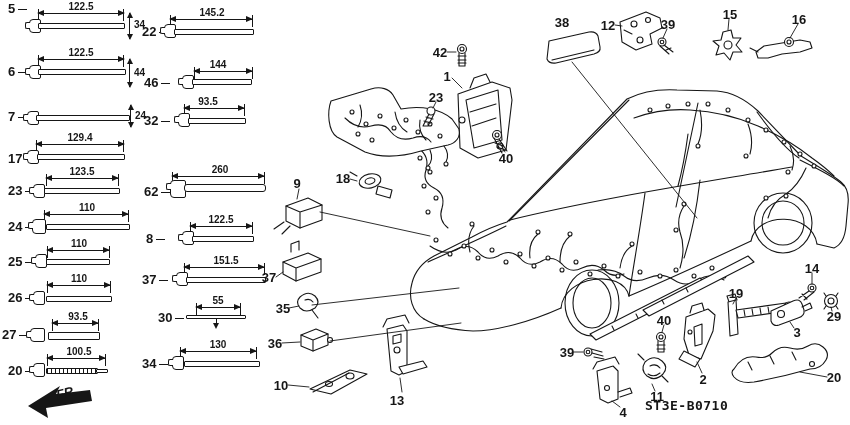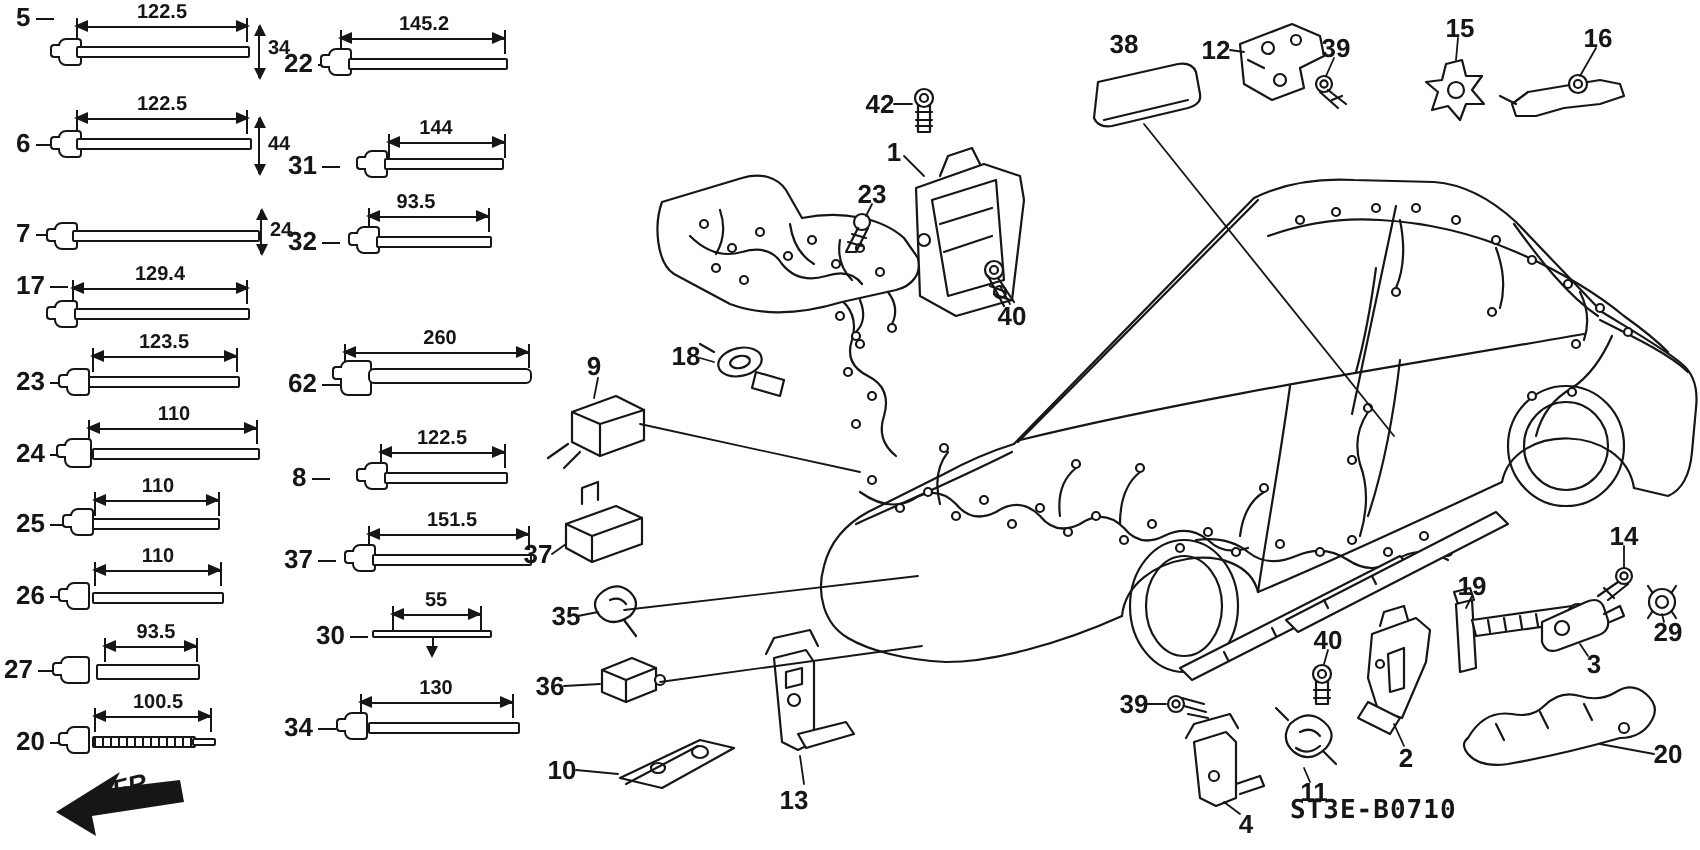--- a/index.html
+++ b/index.html
@@ -357,21 +357,21 @@
     <span class="dimtext v" style="left:126px;top:20px">44</span>
   </div>
   <div class="prow" style="left:8px;top:100px;width:140px;height:30px">
     <span class="pref" style="left:0;top:10px">7</span>
     <i class="bhead" style="left:19px;top:11px"></i>
     <i class="bstrap" style="left:28px;top:15px;width:92px"></i>
     <i class="vdim" style="left:122px;top:5px;height:22px"></i>
     <span class="dimtext v" style="left:127px;top:11px">24</span>
   </div>
   <div class="prow" style="left:8px;top:133px;width:130px;height:30px">
-    <span class="pref" style="left:0;top:3px">17</span>
+    <span class="pref" style="left:0;top:19px">17</span>
     <span class="dimtext" style="left:72px;top:0">129.4</span>
     <i class="dline" style="left:28px;top:11px;width:88px"></i>
     <i class="tick" style="left:28px;top:7px"></i>
     <i class="tick" style="left:115px;top:7px"></i>
     <i class="bhead" style="left:19px;top:17px"></i>
     <i class="bstrap" style="left:29px;top:21px;width:86px"></i>
   </div>
   <div class="prow" style="left:8px;top:167px;width:130px;height:30px">
     <span class="pref" style="left:0;top:17px">23</span>
     <span class="dimtext" style="left:74px;top:0">123.5</span>
@@ -431,21 +431,21 @@
   <div class="prow" style="left:142px;top:8px;width:130px;height:32px">
     <span class="pref" style="left:0;top:17px">22</span>
     <span class="dimtext" style="left:70px;top:0">145.2</span>
     <i class="dline" style="left:28px;top:11px;width:82px"></i>
     <i class="tick" style="left:28px;top:7px"></i>
     <i class="tick" style="left:110px;top:7px"></i>
     <i class="bhead" style="left:22px;top:16px"></i>
     <i class="bstrap" style="left:32px;top:21px;width:78px"></i>
   </div>
   <div class="prow" style="left:142px;top:60px;width:130px;height:32px">
-    <span class="pref" style="left:2px;top:16px">31</span>
+    <span class="pref" style="left:2px;top:16px">46</span>
     <span class="dimtext" style="left:76px;top:0">144</span>
     <i class="dline" style="left:52px;top:11px;width:58px"></i>
     <i class="tick" style="left:52px;top:7px"></i>
     <i class="tick" style="left:110px;top:7px"></i>
     <i class="bhead" style="left:40px;top:15px"></i>
     <i class="bstrap" style="left:50px;top:19px;width:58px"></i>
   </div>
   <div class="prow" style="left:142px;top:97px;width:130px;height:32px">
     <span class="pref" style="left:2px;top:17px">32</span>
     <span class="dimtext" style="left:66px;top:0">93.5</span>

